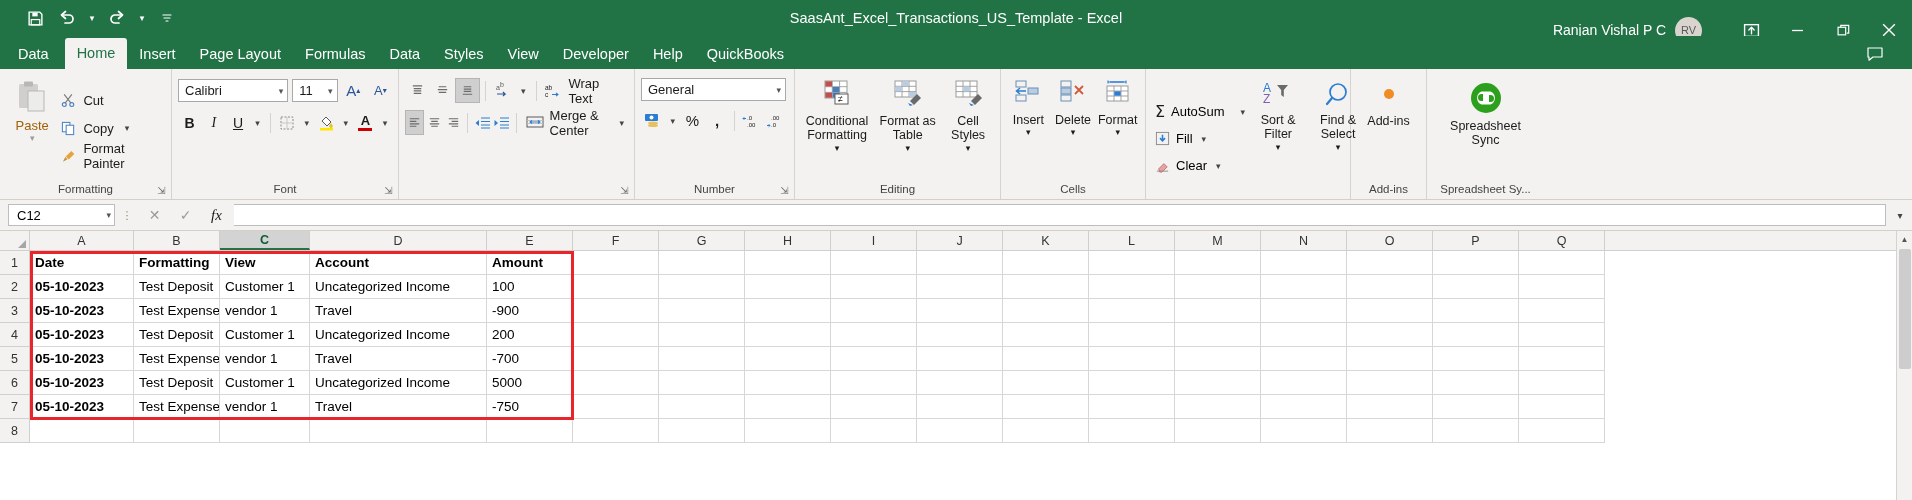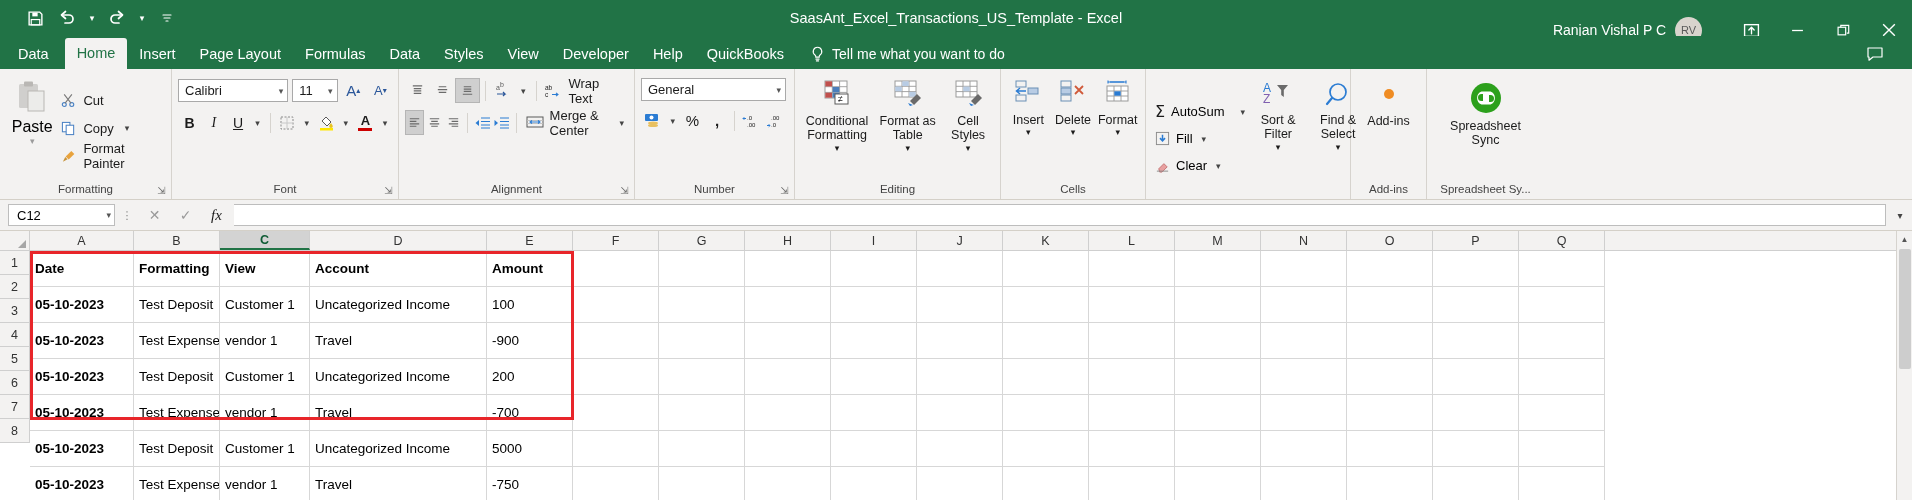--- a/index.html
+++ b/index.html
@@ -91,21 +91,21 @@
     width: 11px; height: 11px; font-size: 10px; color: #666;
     display:flex; align-items:center; justify-content:center;
   }
 
   
   .clipboard { width: 172px; }
   .paste-big {
     width: 56px; display: flex; flex-direction: column;
     align-items: center; justify-content: flex-start; padding-top: 6px;
   }
-  .paste-label { font-size: 16px; color: #000000; margin-top: 3px; }
+  .paste-label { font-size: 13px; color: #a16207; margin-top: 3px; }
   .clip-list { display: flex; flex-direction: column; justify-content: center; padding-top: 4px; gap: 3px;}
   .clip-item {
     display: flex; align-items: center; gap: 7px;
     font-size: 13px; color: #1b1b1b; height: 25px; padding: 0 3px;
   }
   .clip-item .caret { font-size: 9px; color: #444; margin-left:4px;}
 
   
   .fontgrp { width: 227px; }
   .font-row1 { display: flex; align-items: center; gap: 4px; padding-top: 5px;}
@@ -214,21 +214,21 @@
   .ch.sel { background: #d3d3d3; color: #0e5b34; font-weight: 600; border-bottom: 2px solid #217346;}
   .gridbody { display: flex; }
   .rowhdr-col { width: 30px; min-width:30px; }
   .rh {
     height: 24px; background: #f3f2f1;
     border-right: 1px solid #cfcfcf; border-bottom: 1px solid #cfcfcf;
     font-size: 12.5px; color: #333;
     display: flex; align-items: center; justify-content: center;
   }
   .cells { flex: 1; }
-  .grow { display: flex; height: 36px; }
+  .grow { display: flex; height: 24px; }
   .cell {
     border-right: 1px solid #d7d7d7; border-bottom: 1px solid #d7d7d7;
     font-size: 13.5px; color: #000;
     display: flex; align-items: center;
     padding-left: 5px; overflow: hidden; white-space: nowrap;
   }
   .cell.hdr { font-weight: bold; }
   .cell.bold-date { font-weight: bold; }
   .selbox {
     position: absolute;
@@ -314,29 +314,20 @@
   <div class="tab active">Home</div>
   <div class="tab">Insert</div>
   <div class="tab">Page Layout</div>
   <div class="tab">Formulas</div>
   <div class="tab">Data</div>
   <div class="tab">Styles</div>
   <div class="tab">View</div>
   <div class="tab">Developer</div>
   <div class="tab">Help</div>
   <div class="tab">QuickBooks</div>
-  <div class="tellme">
-    <span class="bulb">
-      <svg width="15" height="17" viewBox="0 0 14 16">
-          <path d="M7 1.2a4 4 0 0 0-2.4 7.2c.5.4.8 1 .8 1.6v.5h3.2v-.5c0-.6.3-1.2.8-1.6A4 4 0 0 0 7 1.2z" fill="none" stroke="#fff" stroke-width="1.1"></path>
-          <path d="M5.5 12.3h3M6 14h2" stroke="#fff" stroke-width="1.1" stroke-linecap="round"></path>
-        </svg>
-    </span>
-    <span>Tell me what you want to do</span>
-  </div>
   <div class="tabbar-right">
     <div class="win-btn">
       <svg width="18" height="16" viewBox="0 0 18 16">
           <path d="M2 2h14v9H7l-4 3.2V11H2V2z" fill="none" stroke="#fff" stroke-width="1.2" stroke-linejoin="round"></path>
         </svg>
     </div>
   </div>
 </div>
 
 <div class="ribbon">
@@ -517,21 +508,20 @@
                 <rect x="1" y="2" width="16" height="10" fill="none" stroke="#5a5a5a" stroke-width="1"></rect>
                 <path d="M1 5.5h16M1 8.5h16" stroke="#bdbdbd" stroke-width="0.9"></path>
                 <path d="M4 7h10M6 5.3L4 7l2 1.7M12 5.3L14 7l-2 1.7" stroke="#2b7cd3" stroke-width="1.1" fill="none"></path>
               </svg>
           </span>
           <span>Merge &amp; Center</span>
           <span style="font-size:9px;color:#444;margin-left:8px;">▾</span>
         </div>
       </div>
     </div>
-    <div class="rgroup-label">Alignment</div>
     <div class="dlg-launch">⇲</div>
   </div>
 
   <div class="rgroup numgrp">
     <div class="rgroup-body" style="flex-direction:column;">
       <div class="num-row1">
         <div class="cbox num-combo">
           <span>General</span>
           <span class="cb-caret">▾</span>
         </div>

